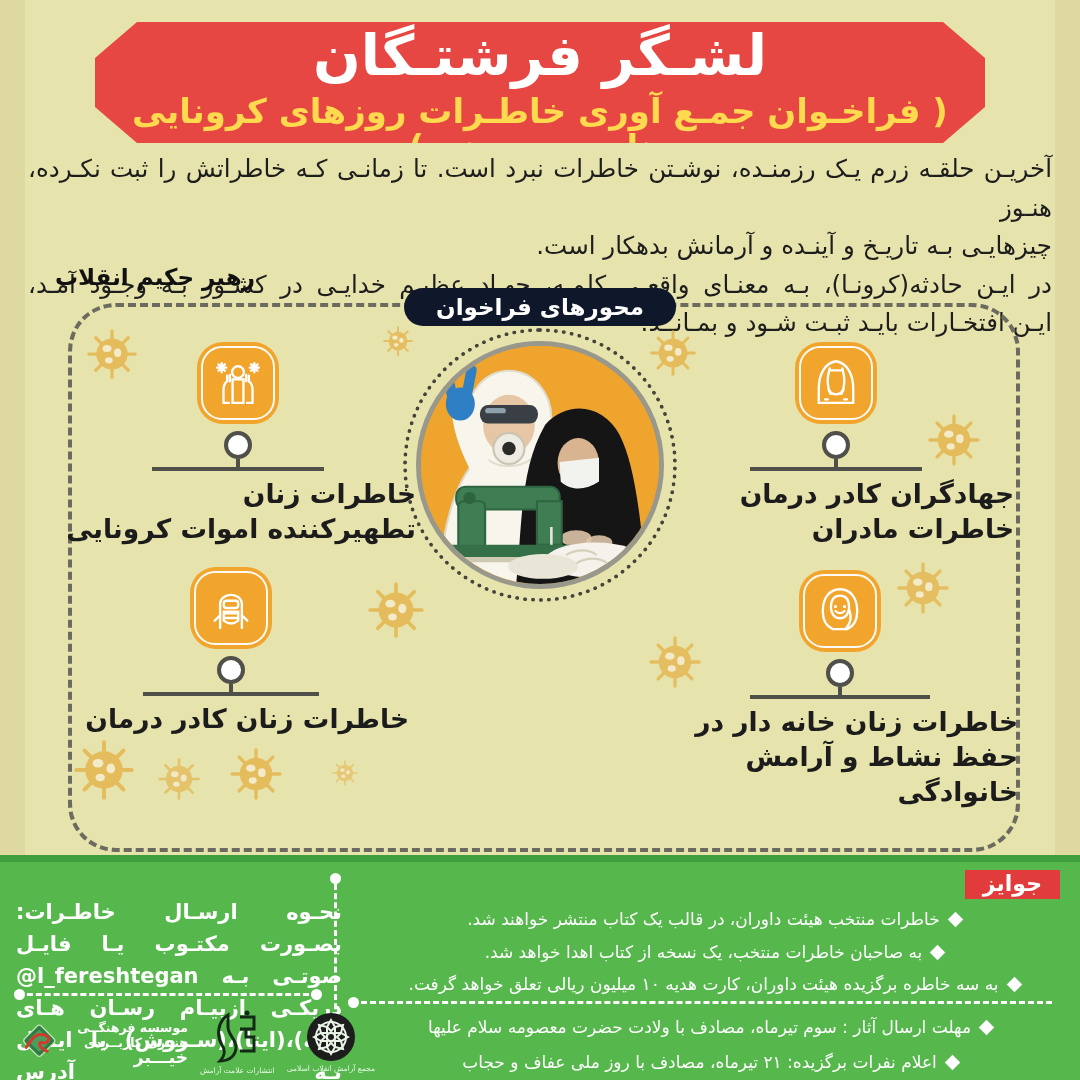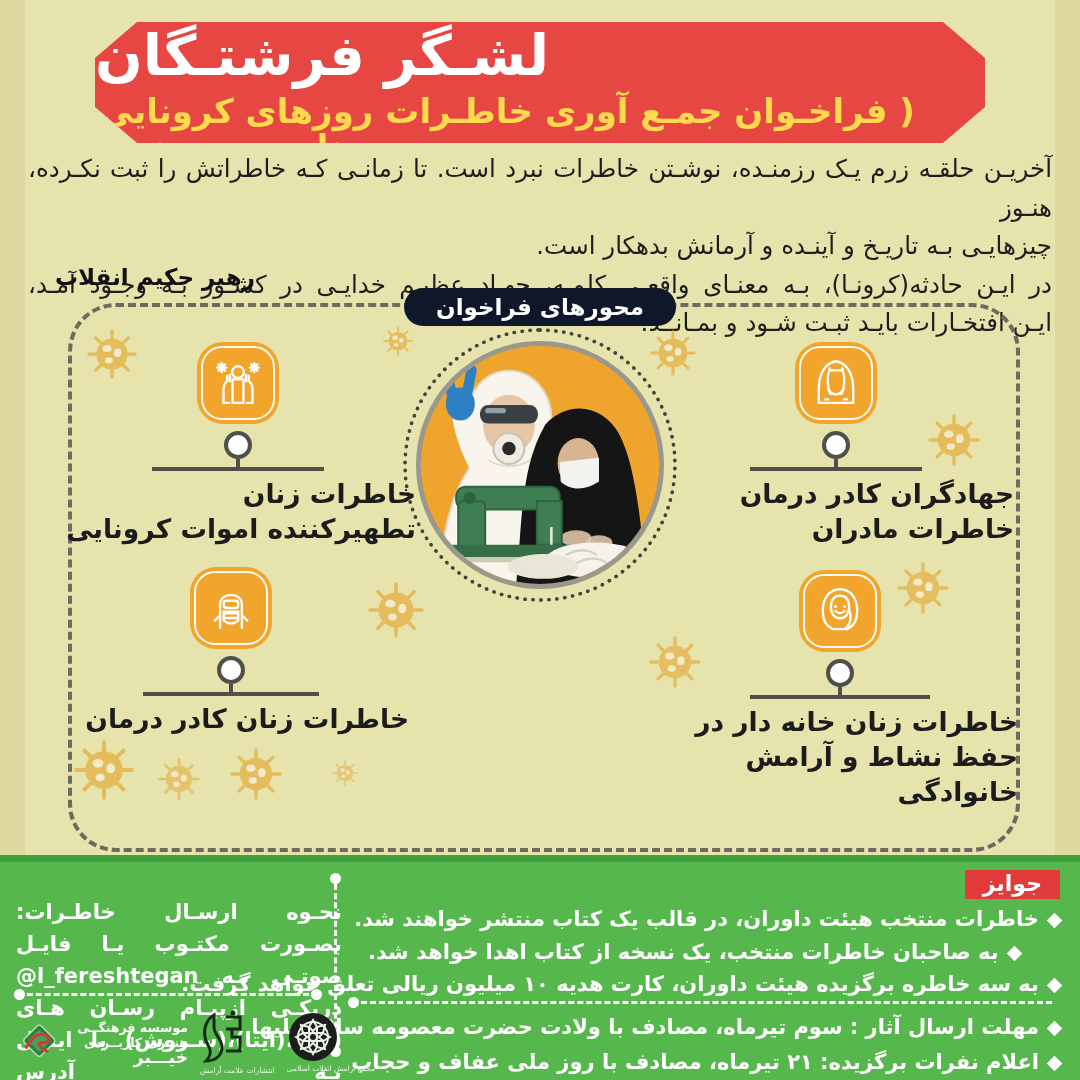--- a/index.html
+++ b/index.html
@@ -4,21 +4,21 @@
 <style>
   html,body{margin:0;padding:0;background:#888;}
   .poster{position:relative;width:1080px;height:1080px;margin:0 auto;overflow:hidden;
     background:#e7e3ac;font-family:"DejaVu Sans",sans-serif;}
   .edge{position:absolute;top:0;height:855px;width:25px;background:rgba(95,88,25,.07);}
   .edge.l{left:0}.edge.r{right:0}
 
   
   .header-box{position:absolute;left:95px;top:22px;width:890px;height:121px;background:#e74742;
     clip-path:polygon(42px 0,calc(100% - 42px) 0,100% 36px,100% calc(100% - 36px),calc(100% - 42px) 100%,42px 100%,0 calc(100% - 36px),0 36px);
-    text-align:left;direction:rtl;}
+    text-align:center;direction:rtl;}
   .header-title{margin:0;padding-top:1px;font-size:56px;line-height:66px;font-weight:bold;color:#ffffff;}
   .header-subtitle{margin:4px;font-size:34px;line-height:36px;font-weight:bold;color:#ffd94e;}
 
   
   .intro{position:absolute;right:28px;left:28px;top:150px;direction:rtl;color:#1d1d1d;
     font-weight:normal;font-size:24.5px;line-height:38.5px;}
   .intro .just{text-align:justify;text-align-last:justify;}
   .intro .start{text-align:right;}
   .attribution{position:absolute;left:55px;top:264px;font-size:23px;font-weight:bold;color:#111;direction:rtl;}
 
@@ -64,29 +64,29 @@
   .vdiv::before{top:-11px}.vdiv::after{bottom:-11px}
   .hdiv{position:absolute;border-top:3px dashed #fff;}
   .hdiv::before,.hdiv::after{content:"";position:absolute;top:-7px;width:11px;height:11px;background:#fff;border-radius:50%;}
   .hdiv-left{left:18px;top:131px;width:300px;}
   .hdiv-left::before{left:-4px}.hdiv-left::after{right:-4px}
   .hdiv-right{left:352px;top:139px;width:700px;}
   .hdiv-right::before{left:-4px}.hdiv-right::after{display:none}
   .prizes{position:absolute;right:20px;top:8px;width:692px;direction:rtl;}
   .prize-badge{display:inline-block;background:#e23b3b;color:#fff;font-weight:bold;font-size:22px;
     padding:1px 18px 3px;margin-bottom:4px;}
-  .item{font-size:21px;font-weight:bold;line-height:32.5px;text-align:left;white-space:nowrap;}
+  .item{font-size:17px;font-weight:normal;line-height:32.5px;text-align:center;white-space:nowrap;}
   .dia{display:inline-block;width:11px;height:11px;background:#fff;transform:rotate(45deg);margin-left:10px;}
   .dates{position:absolute;right:20px;top:148px;width:700px;direction:rtl;}
   .dates .item{line-height:35px;}
   .logos{position:absolute;left:20px;top:140px;width:312px;height:80px;display:flex;align-items:center;gap:12px;direction:ltr;}
   .logo-khaybar{display:flex;align-items:center;gap:20px;width:168px;}
   .logo-cap-lines{direction:rtl;text-align:right;color:#fff;font-weight:bold;font-size:12.5px;line-height:15px;white-space:nowrap;}
   .logo-cap-lines .big{font-size:17px;}
-  .logo-small{display:flex;flex-direction:column;}
+  .logo-small{display:flex;flex-direction:column;align-items:center;}
   .logo-small .cap{font-size:7.5px;color:#eaf6e8;margin-top:1px;direction:rtl;white-space:nowrap;}
 </style>
 </head>
 <body>
 
 <div class="poster">
 
   <svg width="0" height="0" style="position:absolute">
     <defs>
       <g id="virus-shape">

